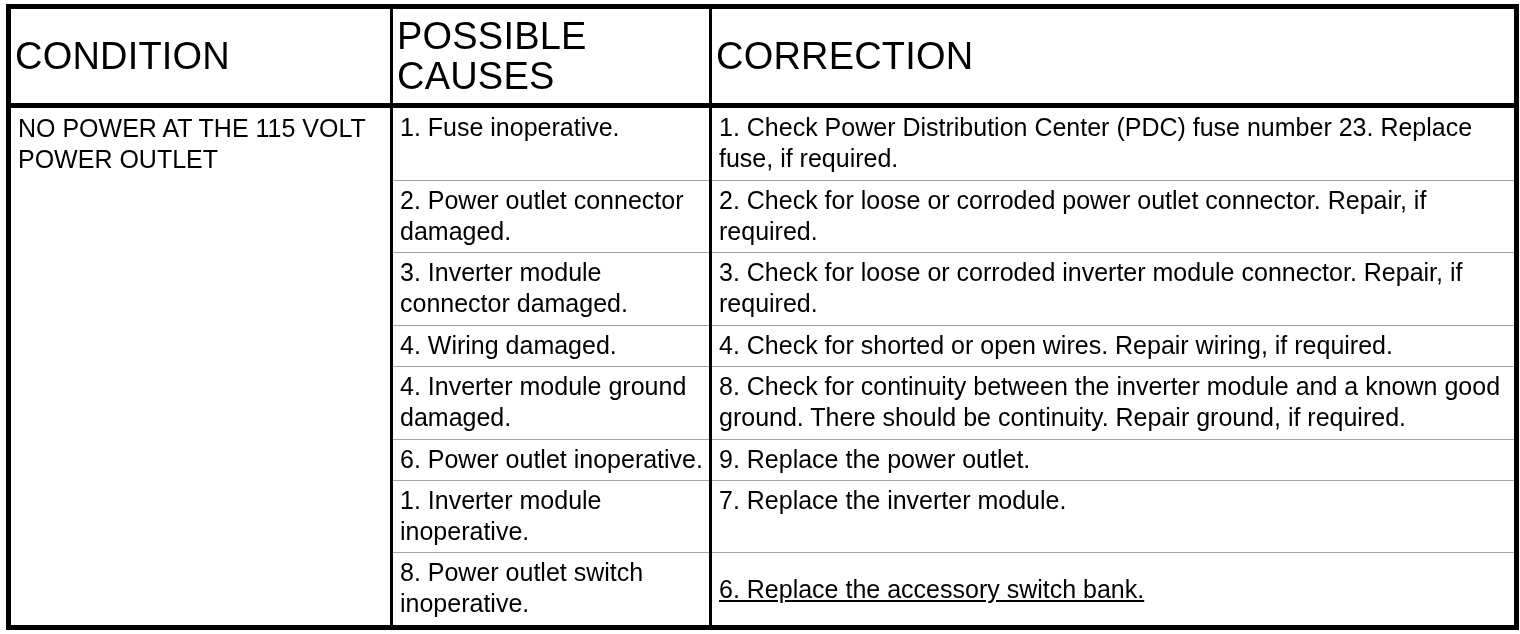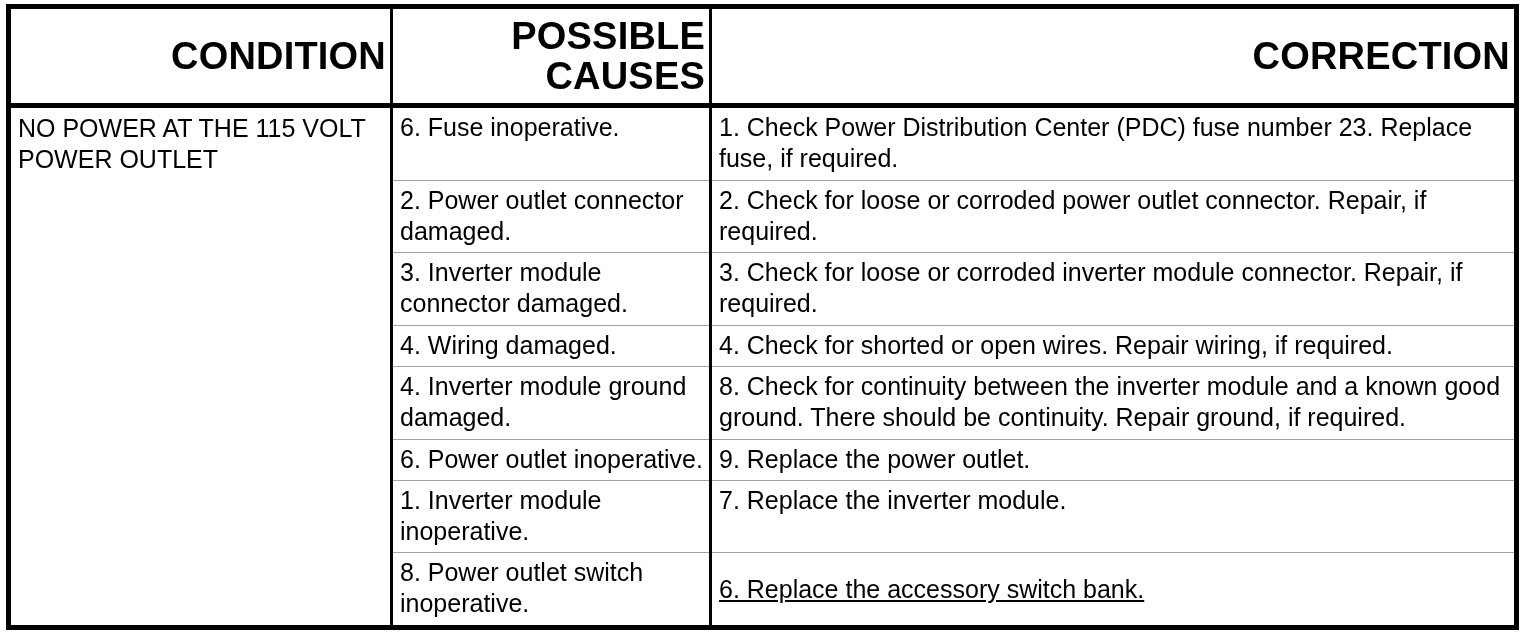--- a/index.html
+++ b/index.html
@@ -37,23 +37,23 @@
   }
 
   col.c-condition { width: 383px; }
   col.c-causes    { width: 319px; }
   col.c-correct   { width: 806px; }
 
   
   thead th {
     border-right: 3px solid #000000;
     border-bottom: 5px solid #000000;
-    text-align: right;
+    text-align: left;
     vertical-align: middle;
-    font-weight: bold;
+    font-weight: normal;
     font-size: 38px;
     line-height: 1.06;
     letter-spacing: 0.2px;
     padding: 2px 4px;
     height: 99px;
     box-sizing: border-box;
   }
   thead th.last { border-right: none; }
 
   
@@ -93,21 +93,21 @@
         <th>CONDITION</th>
         <th>POSSIBLE CAUSES</th>
         <th class="last">CORRECTION</th>
       </tr>
     </thead>
 
     <tbody>
 
       <tr>
         <td class="condition-cell" rowspan="8">NO POWER AT THE 115 VOLT POWER OUTLET</td>
-        <td>6. Fuse inoperative.</td>
+        <td>1. Fuse inoperative.</td>
         <td class="last">1. Check Power Distribution Center (PDC) fuse number 23. Replace fuse, if required.</td>
       </tr>
 
       <tr>
         <td>2. Power outlet connector damaged.</td>
         <td class="last">2. Check for loose or corroded power outlet connector. Repair, if required.</td>
       </tr>
 
       <tr>
         <td>3. Inverter module connector damaged.</td>

